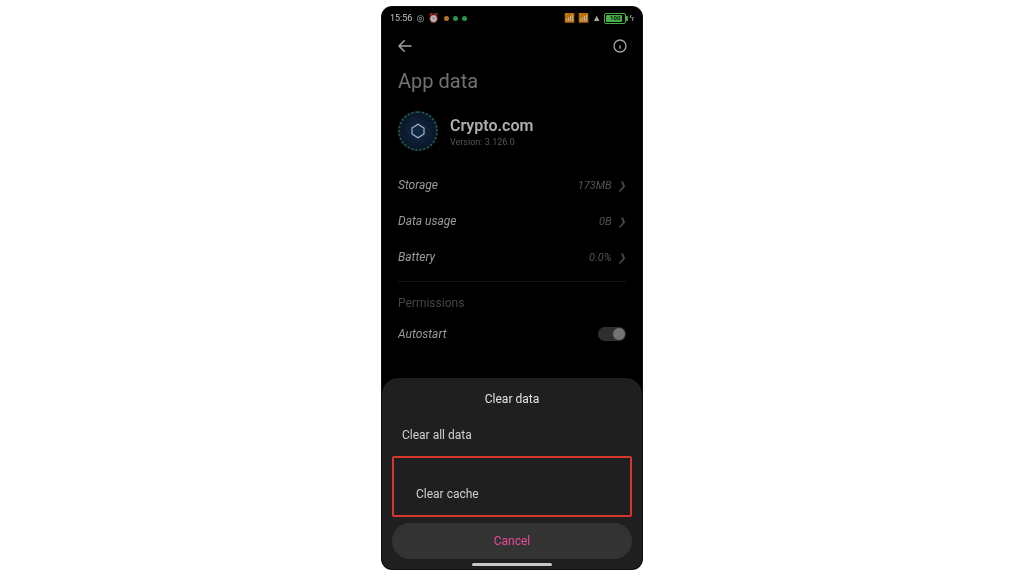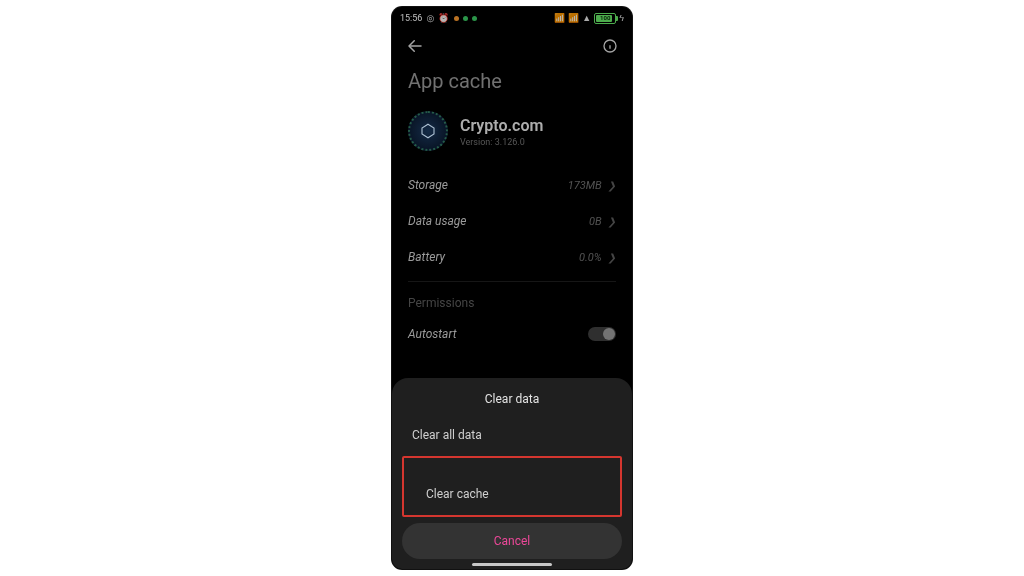--- a/index.html
+++ b/index.html
@@ -13,21 +13,21 @@
   }
   .stage {
     width: 1024px;
     height: 576px;
     position: relative;
     display: flex;
     align-items: center;
     justify-content: center;
   }
   .phone {
-    width: 240px;
+    width: 260px;
     height: 562px;
     background: #000;
     border-radius: 10px;
     position: relative;
     overflow: hidden;
     color: #bdbdbd;
     font-size: 11px;
     box-shadow: 0 0 0 1px #111;
   }
   
@@ -183,21 +183,21 @@
       </span>
       <span class="info-icon">
         <svg width="16" height="16" viewBox="0 0 24 24" fill="none" stroke="#c9c9c9" stroke-width="2">
             <circle cx="12" cy="12" r="9"></circle>
             <line x1="12" y1="8" x2="12" y2="8"></line>
             <line x1="12" y1="11" x2="12" y2="16"></line>
           </svg>
       </span>
     </div>
 
-    <div class="title">App cache</div>
+    <div class="title">App data</div>
 
     <div class="app-row">
       <div class="app-icon">
         <svg width="18" height="18" viewBox="0 0 24 24" fill="none" stroke="#d1e9ff" stroke-width="1.5">
             <polygon points="12,3 20,8 20,16 12,21 4,16 4,8"></polygon>
           </svg>
       </div>
       <div class="app-meta">
         <div class="app-name">Crypto.com</div>
         <div class="app-version">Version: 3.126.0</div>

